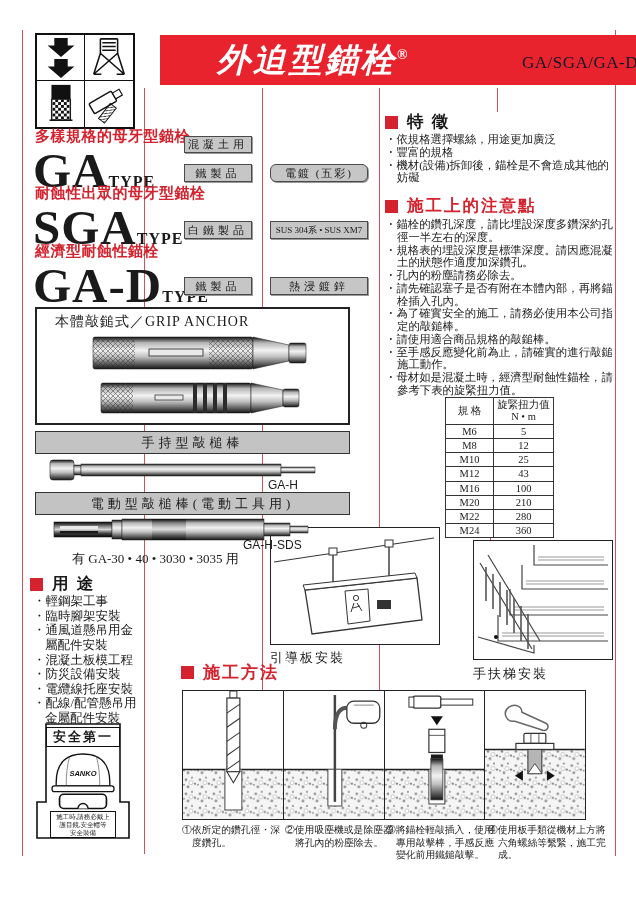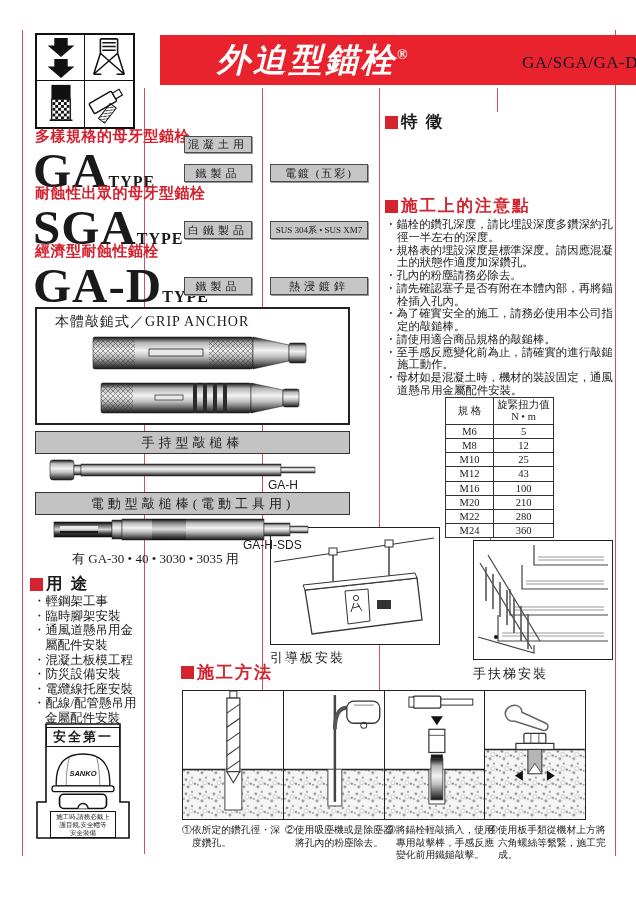--- a/index.html
+++ b/index.html
@@ -21,25 +21,25 @@
   
   .tagline{position:absolute;left:35px;font-weight:bold;font-size:15px;color:#d4232e;
         letter-spacing:.5px;white-space:nowrap;z-index:3;}
   .pblock{position:absolute;left:33px;white-space:nowrap;z-index:3;line-height:1;}
   .pname{font-size:49px;font-weight:bold;letter-spacing:1px;}
   .psuffix{font-size:16px;font-weight:bold;letter-spacing:1px;}
   
   .tagbox{position:absolute;background:#c6c6c6;border:1px solid #4a4a4a;box-shadow:1px 1px 0 #999;
         display:flex;align-items:center;justify-content:center;font-size:11px;letter-spacing:4px;
         z-index:3;box-sizing:border-box;white-space:nowrap;}
-  .tagbox.fin{letter-spacing:2px;}
+  .tagbox.fin{letter-spacing:2px;border-radius:6px;}
   .tagbox.sus{letter-spacing:0;font-size:9px;}
   
   .sechead{position:absolute;font-weight:bold;font-size:16.5px;letter-spacing:2px;white-space:nowrap;
-        display:flex;align-items:center;gap:3px;z-index:3;}
+        display:flex;align-items:center;gap:9px;z-index:3;}
   .sechead .sq{width:13px;height:13px;background:#d4232e;flex:none;}
   .sechead.redtxt{color:#d4232e;}
   .blist{position:absolute;margin:0;padding:0;list-style:none;z-index:3;}
   .blist li{padding-left:12px;text-indent:-12px;}
   .blist li::before{content:"\30FB";}
   .feat{font-size:11.4px;line-height:1.12;}
   .apps{font-size:12.5px;line-height:1.17;}
   
   .ttable{position:absolute;left:445px;top:397px;border-collapse:collapse;background:#fff;z-index:3;}
   .ttable td,.ttable th{border:1px solid #333;font-weight:normal;text-align:center;
@@ -177,34 +177,39 @@
   <div class="tagbox fin" style="left:270px;top:164px;width:98px;height:18px">電鍍 (五彩)</div>
   <div class="tagbox" style="left:184px;top:221px;width:68px;height:18px">白鐵製品</div>
   <div class="tagbox sus" style="left:270px;top:221px;width:98px;height:18px">SUS 304系 • SUS XM7</div>
   <div class="tagbox" style="left:184px;top:277px;width:68px;height:18px">鐵製品</div>
   <div class="tagbox" style="left:270px;top:277px;width:98px;height:18px">熱浸鍍鋅</div>
 
   <div class="sechead" style="left:385px;top:111px">
       <span class="sq"></span>
       <span>特 徵</span>
     </div>
+  <ul class="blist feat" style="left:385px;top:133px;width:228px">
+    <li>依規格選擇螺絲，用途更加廣泛</li>
+    <li>豐富的規格</li>
+    <li>機材(設備)拆卸後，錨栓是不會造成其他的妨礙</li>
+  </ul>
 
   <div class="sechead redtxt" style="left:385px;top:195px">
       <span class="sq"></span>
       <span>施工上的注意點</span>
     </div>
   <ul class="blist feat" style="left:385px;top:218px;width:228px">
     <li>錨栓的鑽孔深度，請比埋設深度多鑽深約孔徑一半左右的深度。</li>
     <li>規格表的埋設深度是標準深度。請因應混凝土的狀態作適度加深鑽孔。</li>
     <li>孔內的粉塵請務必除去。</li>
     <li>請先確認塞子是否有附在本體內部，再將錨栓插入孔內。</li>
     <li>為了確實安全的施工，請務必使用本公司指定的敲鎚棒。</li>
     <li>請使用適合商品規格的敲鎚棒。</li>
     <li>至手感反應變化前為止，請確實的進行敲鎚施工動作。</li>
-    <li>母材如是混凝土時，機材的裝設固定，通風道懸吊用金屬配件安裝。</li>
+    <li>母材如是混凝土時，經濟型耐蝕性錨栓，請參考下表的旋緊扭力值。</li>
   </ul>
 
   <table class="ttable">
     <tbody>
         <tr>
       <th class="c1">規 格</th>
       <th class="c2"><span>旋緊扭力值</span><br><span>N • m</span></th>
     </tr>
     <tr>
           <td>M6</td>

